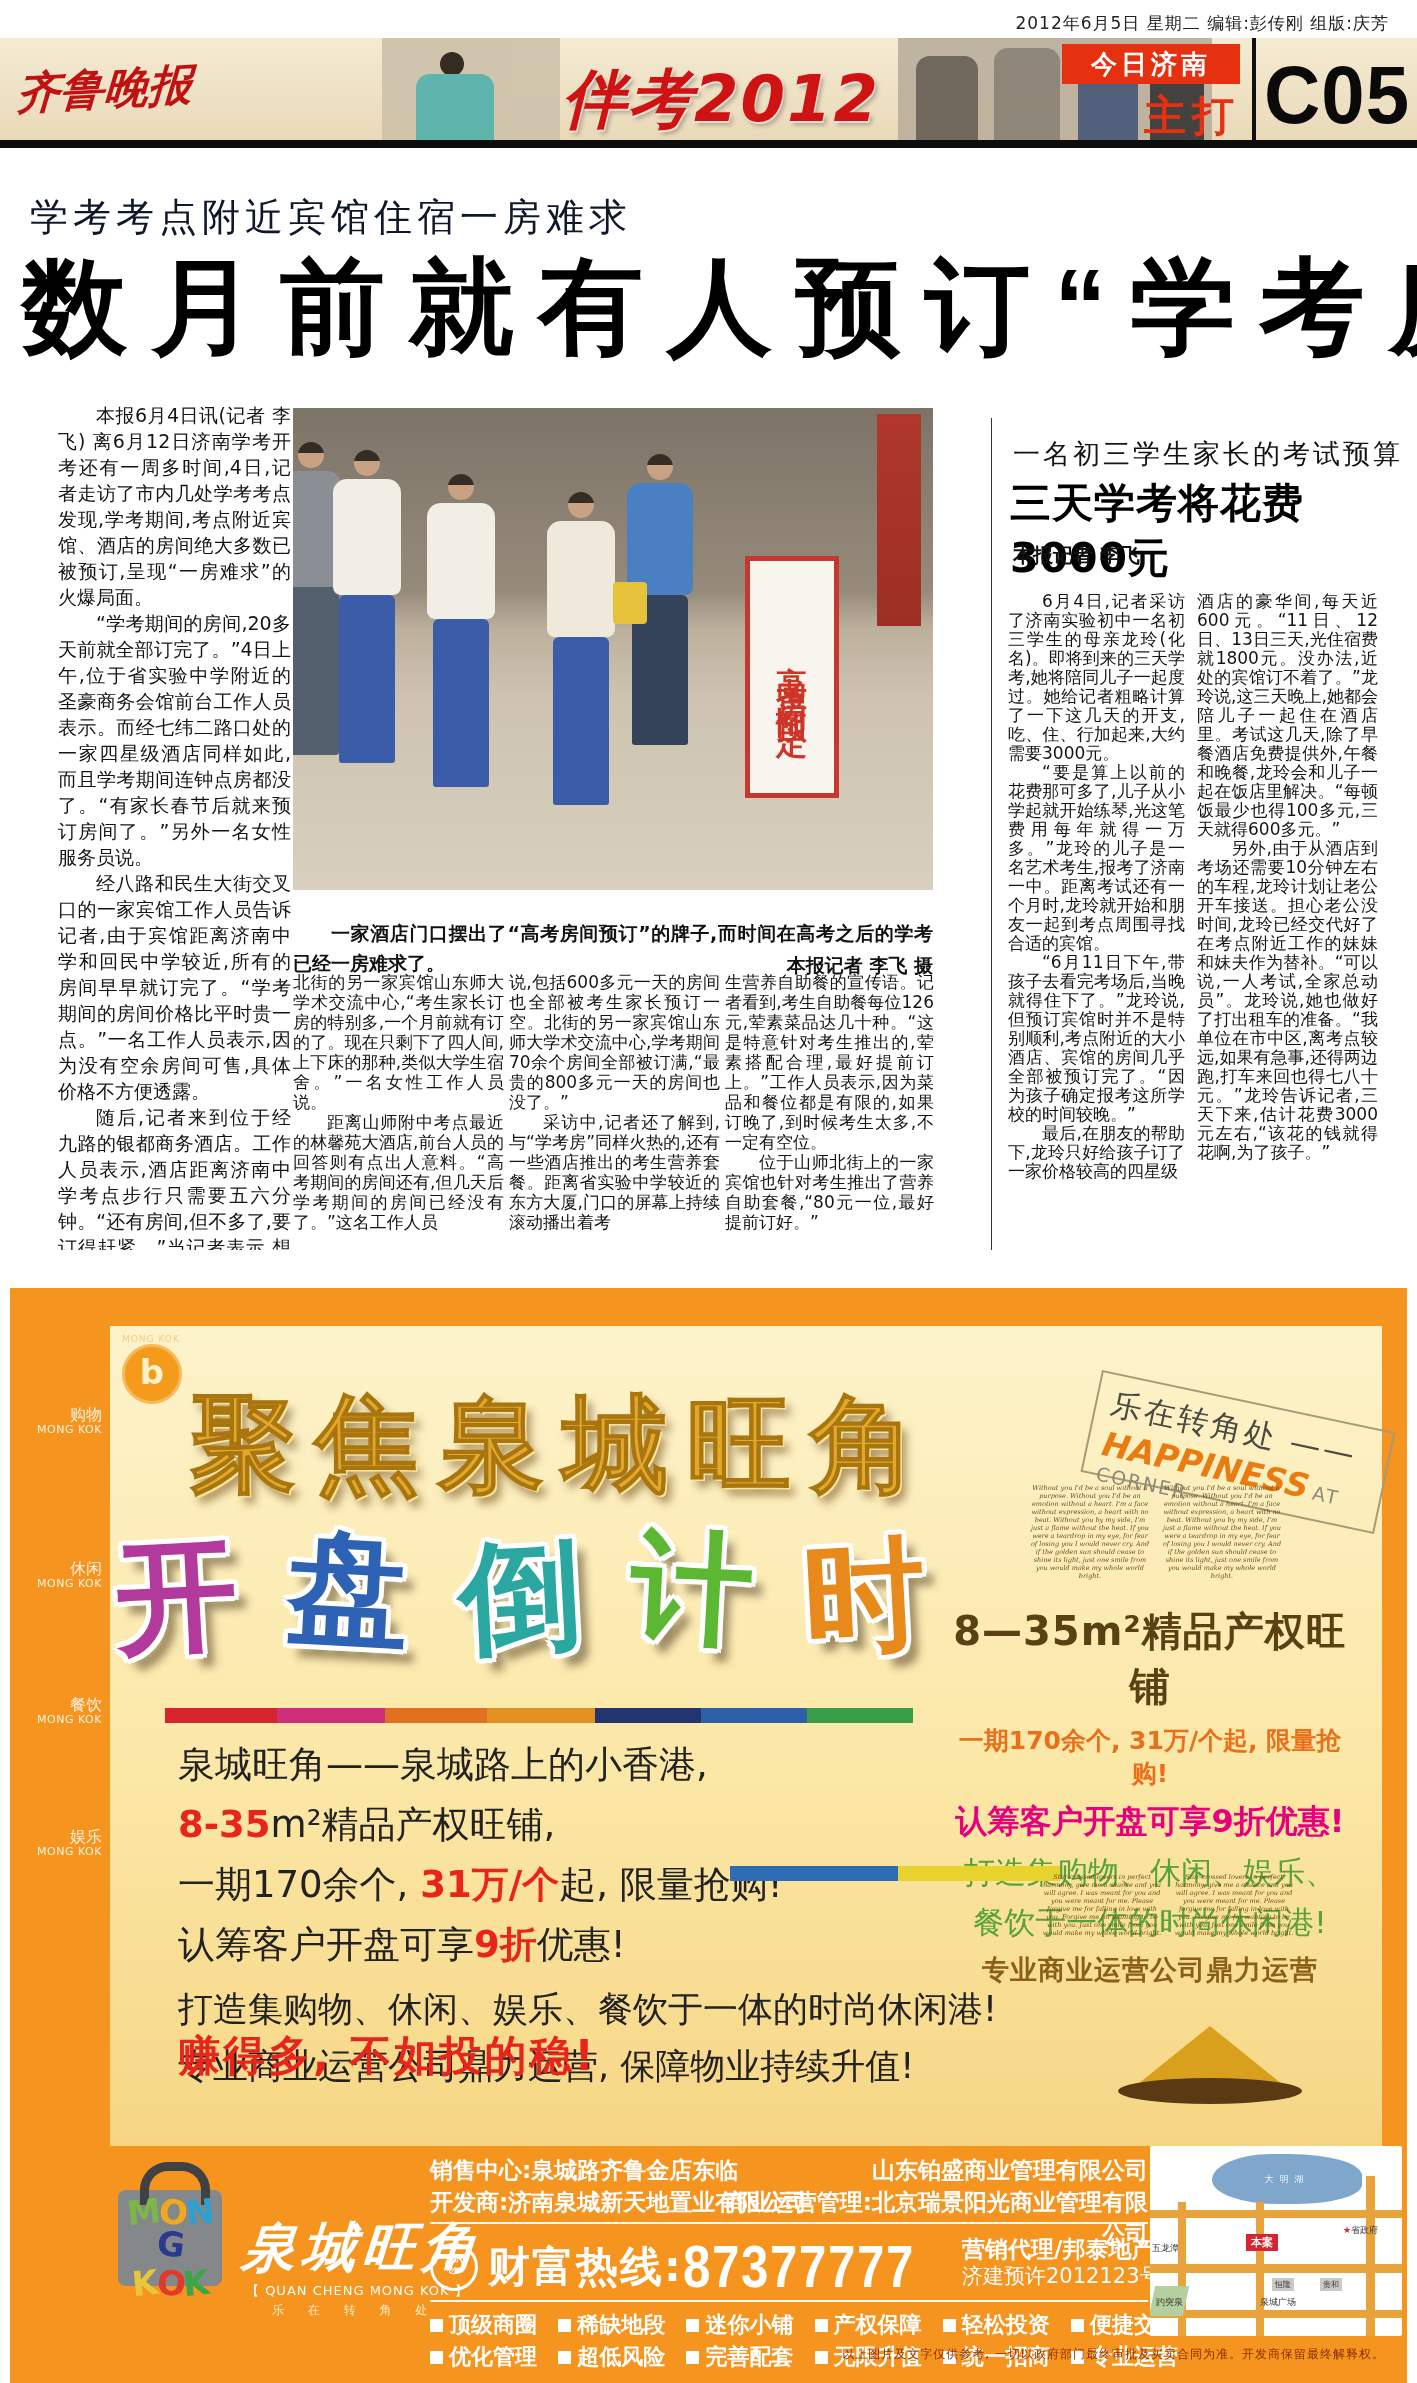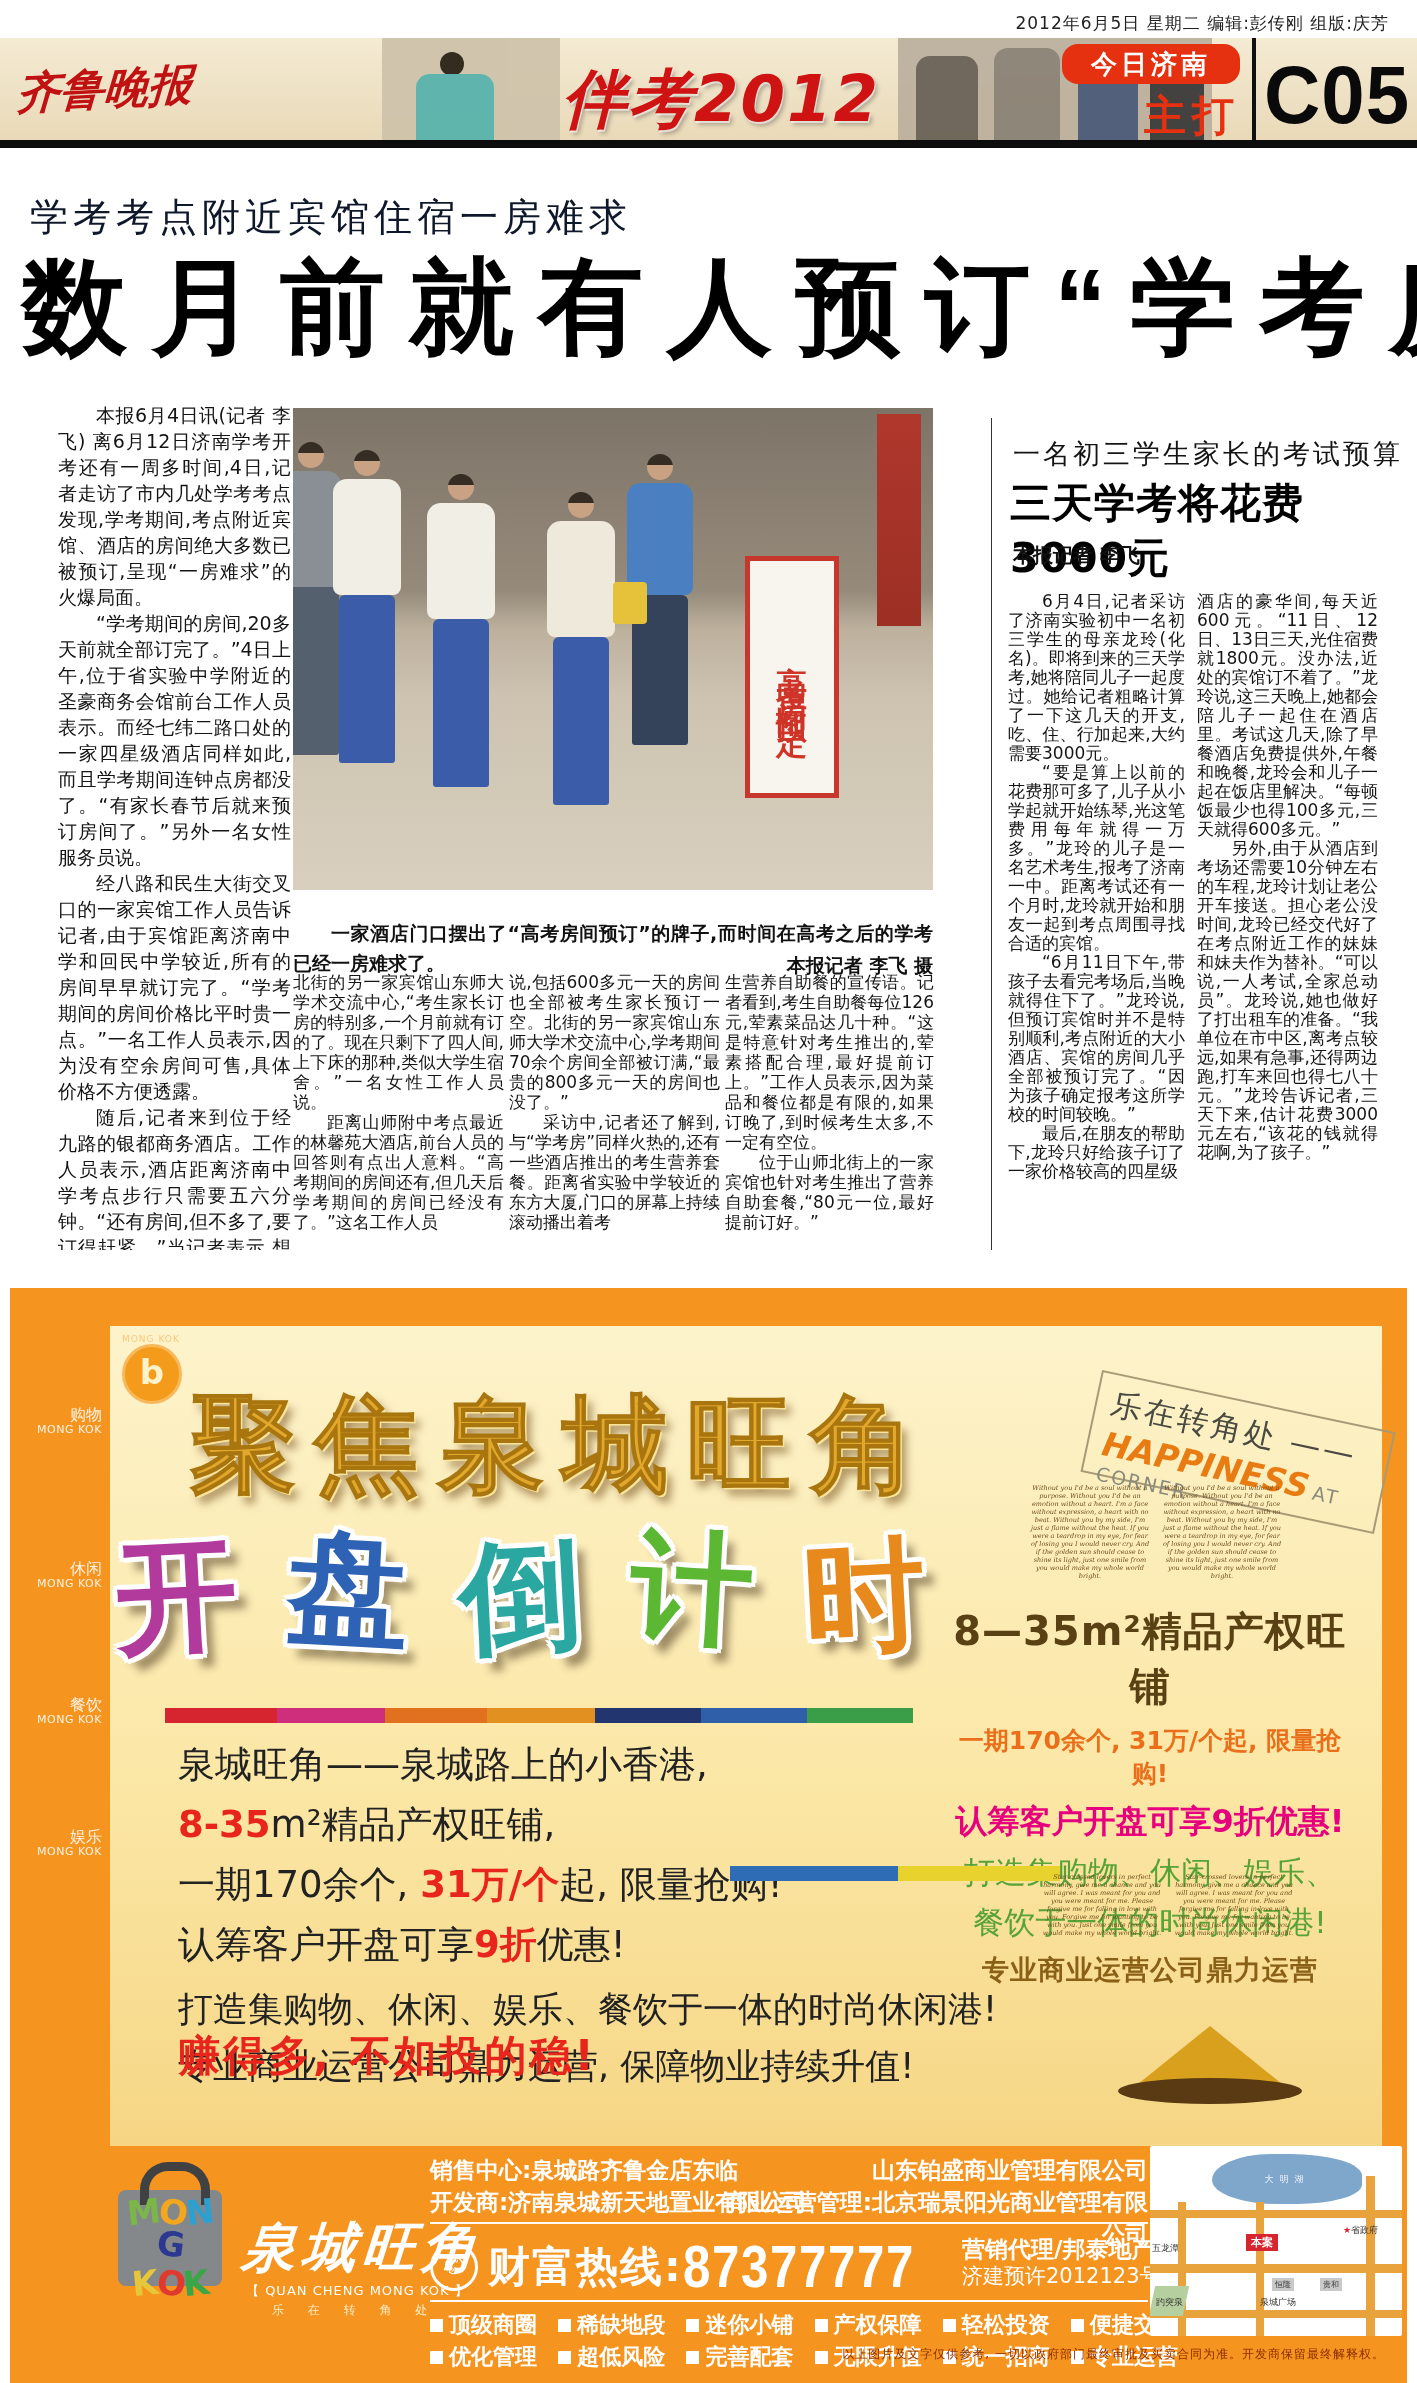--- a/index.html
+++ b/index.html
@@ -12,21 +12,21 @@
   #masthead{top:38px;left:0;width:1417px;height:102px;
             background:linear-gradient(180deg,#f4ebd3,#e9d9b8)}
   #paper-name{left:16px;top:22px;font-size:44px;font-weight:700;color:#c01212;
               font-family:"DejaVu Serif",serif;font-style:italic;transform:rotate(-3deg) skewX(-6deg)}
   .mh-photo{top:0;height:102px;overflow:hidden;opacity:.95}
   #mh-photo-left{left:382px;width:178px;background:#cfc3ab}
   #mh-photo-right{left:898px;width:314px;background:#bdb19f}
   .sil{position:absolute;border-radius:14px 14px 0 0}
   #banner-title{left:562px;top:18px;font-size:64px;font-weight:900;font-style:italic;color:#ce1312;
                 text-shadow:1px 2px 0 rgba(255,255,255,.6),3px 4px 4px rgba(0,0,0,.25);letter-spacing:2px}
-  #badge-jinan{left:1062px;top:6px;width:178px;height:40px;background:#e5310f;border-radius:16px;
+  #badge-jinan{left:1062px;top:6px;width:178px;height:40px;background:#e5310f;border-radius:0;
                color:#fff;font-size:26px;font-weight:700;text-align:center;line-height:40px;letter-spacing:4px}
   #badge-zhuda{left:1062px;top:50px;width:178px;text-align:right;color:#e5310f;font-size:42px;font-weight:900;letter-spacing:6px}
   #mh-vline{left:1252px;top:0;width:4px;height:102px;background:#101010}
   #page-no{left:1264px;top:12px;font-size:78px;font-weight:900;color:#0a0a0a;letter-spacing:1px;
            font-family:"Liberation Sans",sans-serif;transform:scaleY(1.05)}
   #topbar-rule{top:140px;left:0;width:1417px;height:8px;background:#0d0d0d}
 
   
   #kicker{left:30px;top:192px;font-size:38px;color:#0f172a;letter-spacing:5px}
   #headline{left:22px;top:252px;font-size:105px;font-weight:900;color:#000;line-height:1.04;

